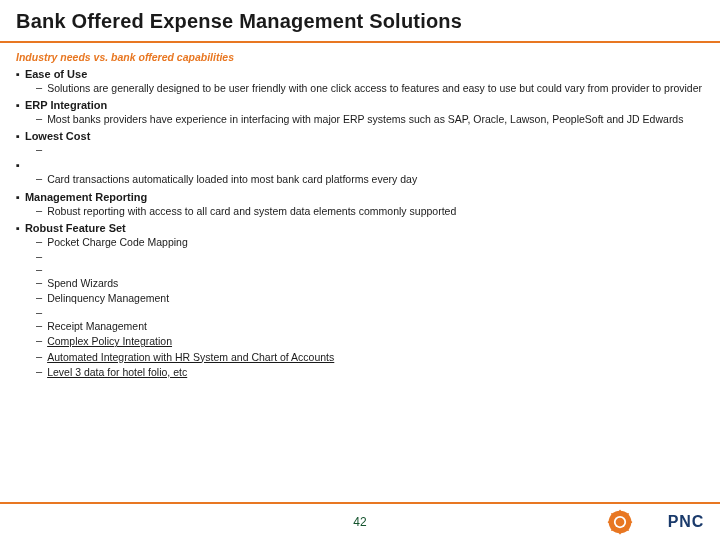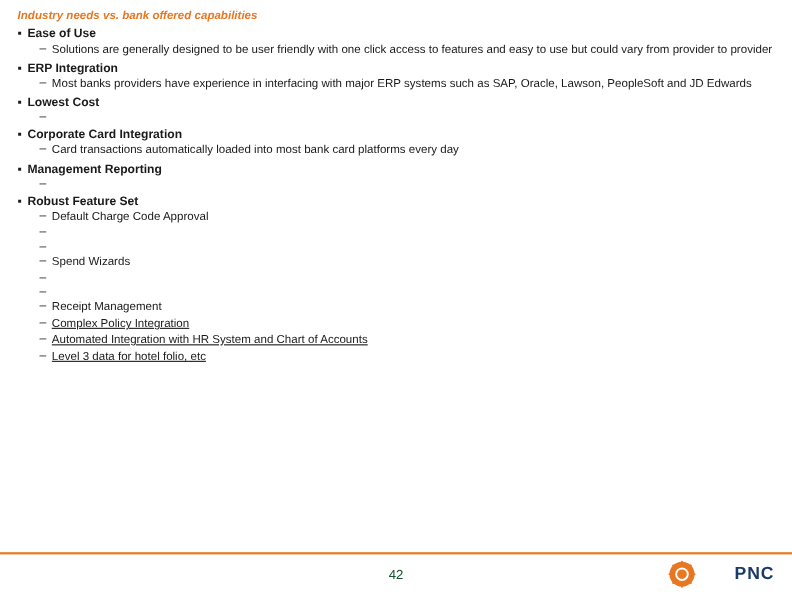--- a/index.html
+++ b/index.html
@@ -115,20 +115,23 @@
       font-size: 16px;
       font-weight: bold;
       color: #1a3a6b;
       letter-spacing: 0.05em;
     }
   </style>
 </head>
 <body>
 
 <div class="slide">
+  <div class="header">
+    <h1>Bank Offered Expense Management Solutions</h1>
+  </div>
 
   <div class="content">
     <div class="subtitle">Industry needs vs. bank offered capabilities</div>
 
     <div class="section">
       <div class="bullet-main">
         <span class="bullet-marker">▪</span>
         <span class="bullet-text">Ease of Use</span>
       </div>
       <div class="sub-bullets">
@@ -160,64 +163,65 @@
       <div class="sub-bullets">
         <div class="sub-bullet">
           <span class="dash">–</span>
         </div>
       </div>
     </div>
 
     <div class="section">
       <div class="bullet-main">
         <span class="bullet-marker">▪</span>
-        <span class="bullet-text">Corporate Card Integration</span>
       </div>
       <div class="sub-bullets">
         <div class="sub-bullet">
           <span class="dash">–</span>
           <span class="sub-text">Card transactions automatically loaded into most bank card platforms every day</span>
         </div>
       </div>
     </div>
 
     <div class="section">
       <div class="bullet-main">
         <span class="bullet-marker">▪</span>
         <span class="bullet-text">Management Reporting</span>
       </div>
       <div class="sub-bullets">
         <div class="sub-bullet">
           <span class="dash">–</span>
+          <span class="sub-text">Robust reporting with access to all card and system data elements commonly supported</span>
         </div>
       </div>
     </div>
 
     <div class="section">
       <div class="bullet-main">
         <span class="bullet-marker">▪</span>
         <span class="bullet-text">Robust Feature Set</span>
       </div>
       <div class="sub-bullets">
         <div class="sub-bullet">
           <span class="dash">–</span>
-          <span class="sub-text">Default Charge Code Approval</span>
+          <span class="sub-text">Pocket Charge Code Mapping</span>
         </div>
         <div class="sub-bullet">
           <span class="dash">–</span>
         </div>
         <div class="sub-bullet">
           <span class="dash">–</span>
         </div>
         <div class="sub-bullet">
           <span class="dash">–</span>
           <span class="sub-text">Spend Wizards</span>
         </div>
         <div class="sub-bullet">
           <span class="dash">–</span>
+          <span class="sub-text">Delinquency Management</span>
         </div>
         <div class="sub-bullet">
           <span class="dash">–</span>
         </div>
         <div class="sub-bullet">
           <span class="dash">–</span>
           <span class="sub-text">Receipt Management</span>
         </div>
         <div class="sub-bullet">
           <span class="dash">–</span>

